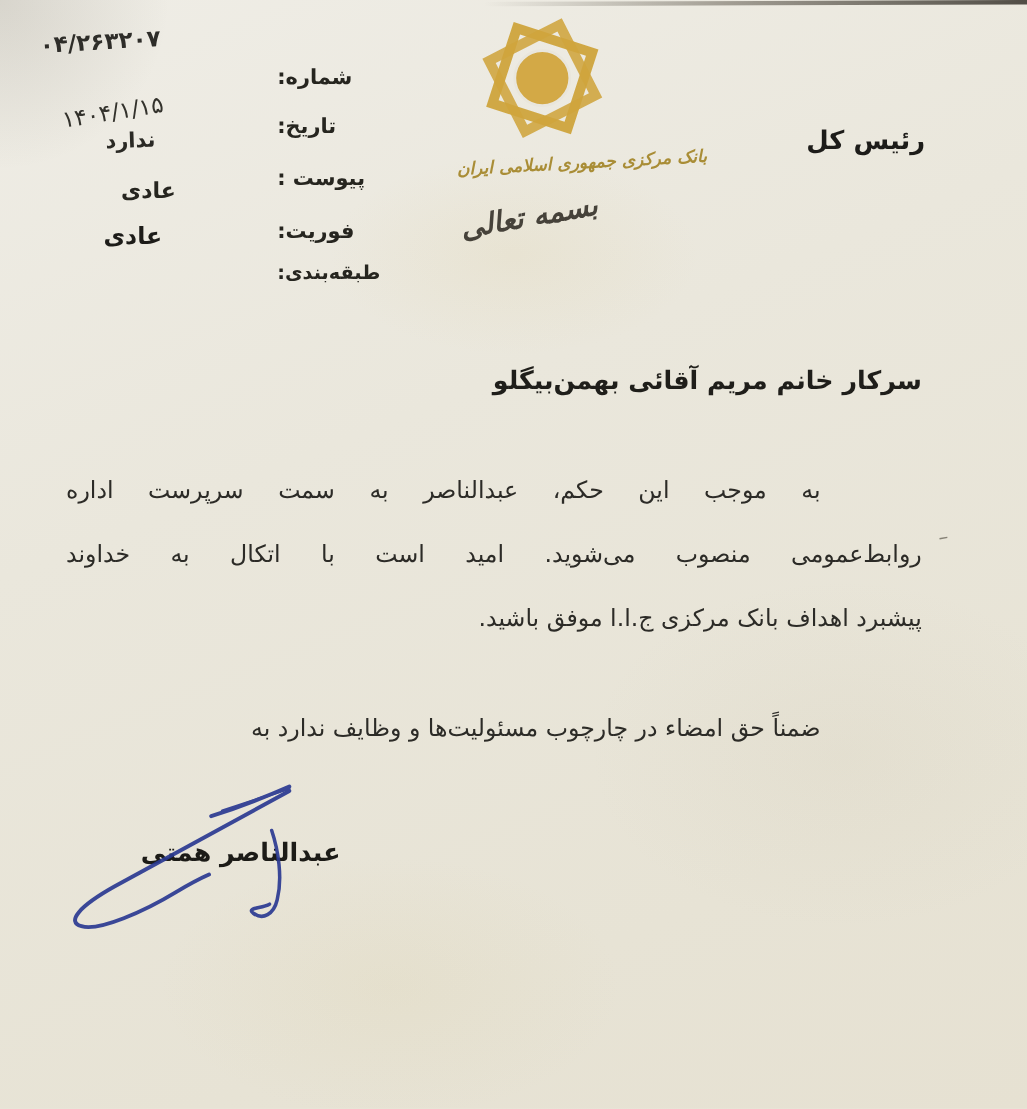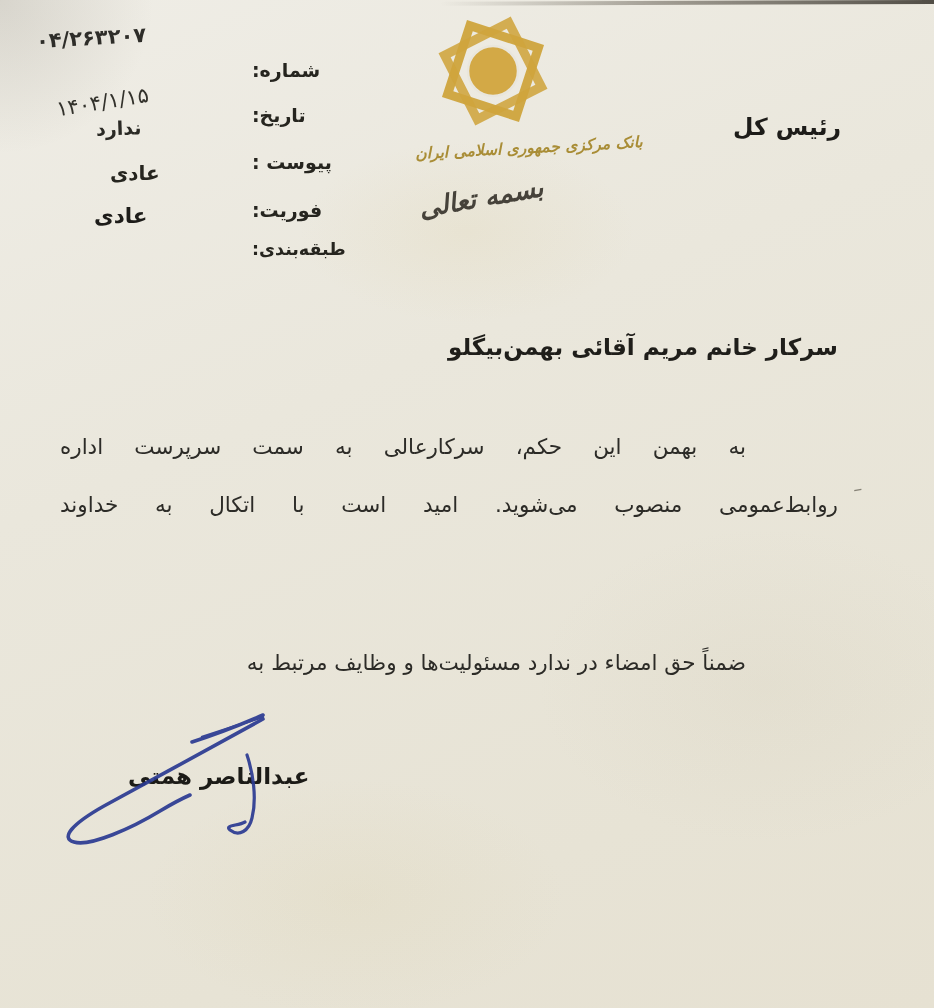--- a/index.html
+++ b/index.html
@@ -94,25 +94,26 @@
 
   <div class="abs bank-name">بانک مرکزی جمهوری اسلامی ایران</div>
 
   <div class="abs bismillah">بسمه تعالی</div>
 
   <div class="abs position-title fa">رئیس کل</div>
 
   <div class="abs recipient fa">سرکار خانم مریم آقائی بهمن‌بیگلو</div>
 
   <div class="abs body-block">
-    <div class="body-line first">به بهمن این حکم، سرکارعالی به سمت سرپرست اداره</div>
+    <div class="body-line first">به موجب این حکم، عبدالناصر به سمت سرپرست اداره</div>
     <div class="body-line">روابط‌عمومی منصوب می‌شوید. امید است با اتکال به خداوند</div>
+    <div class="body-line last">پیشبرد اهداف بانک مرکزی ج.ا.ا موفق باشید.</div>
   </div>
 
-  <div class="abs postscript">ضمناً حق امضاء در ندارد مسئولیت‌ها و وظایف مرتبط به</div>
+  <div class="abs postscript">ضمناً حق امضاء در چارچوب مسئولیت‌ها و وظایف ندارد به</div>
 
 
   <div class="abs signer fa">عبدالناصر همتی</div>
 
   <div class="abs signature">
     <svg width="240" height="150" viewBox="0 0 240 150">
       <g fill="none" stroke="#2b3a92" stroke-width="3.6" stroke-linecap="round" opacity="0.92">
         <path d="M150,44 C175,36 205,24 221,17"></path>
         <path d="M160,39 C185,31 208,23 221,19" stroke-width="2.4"></path>
         <path d="M221,21 C190,38 110,82 62,108 C30,126 18,140 32,144 C48,149 90,130 118,113 C128,107 139,101 148,97"></path>

